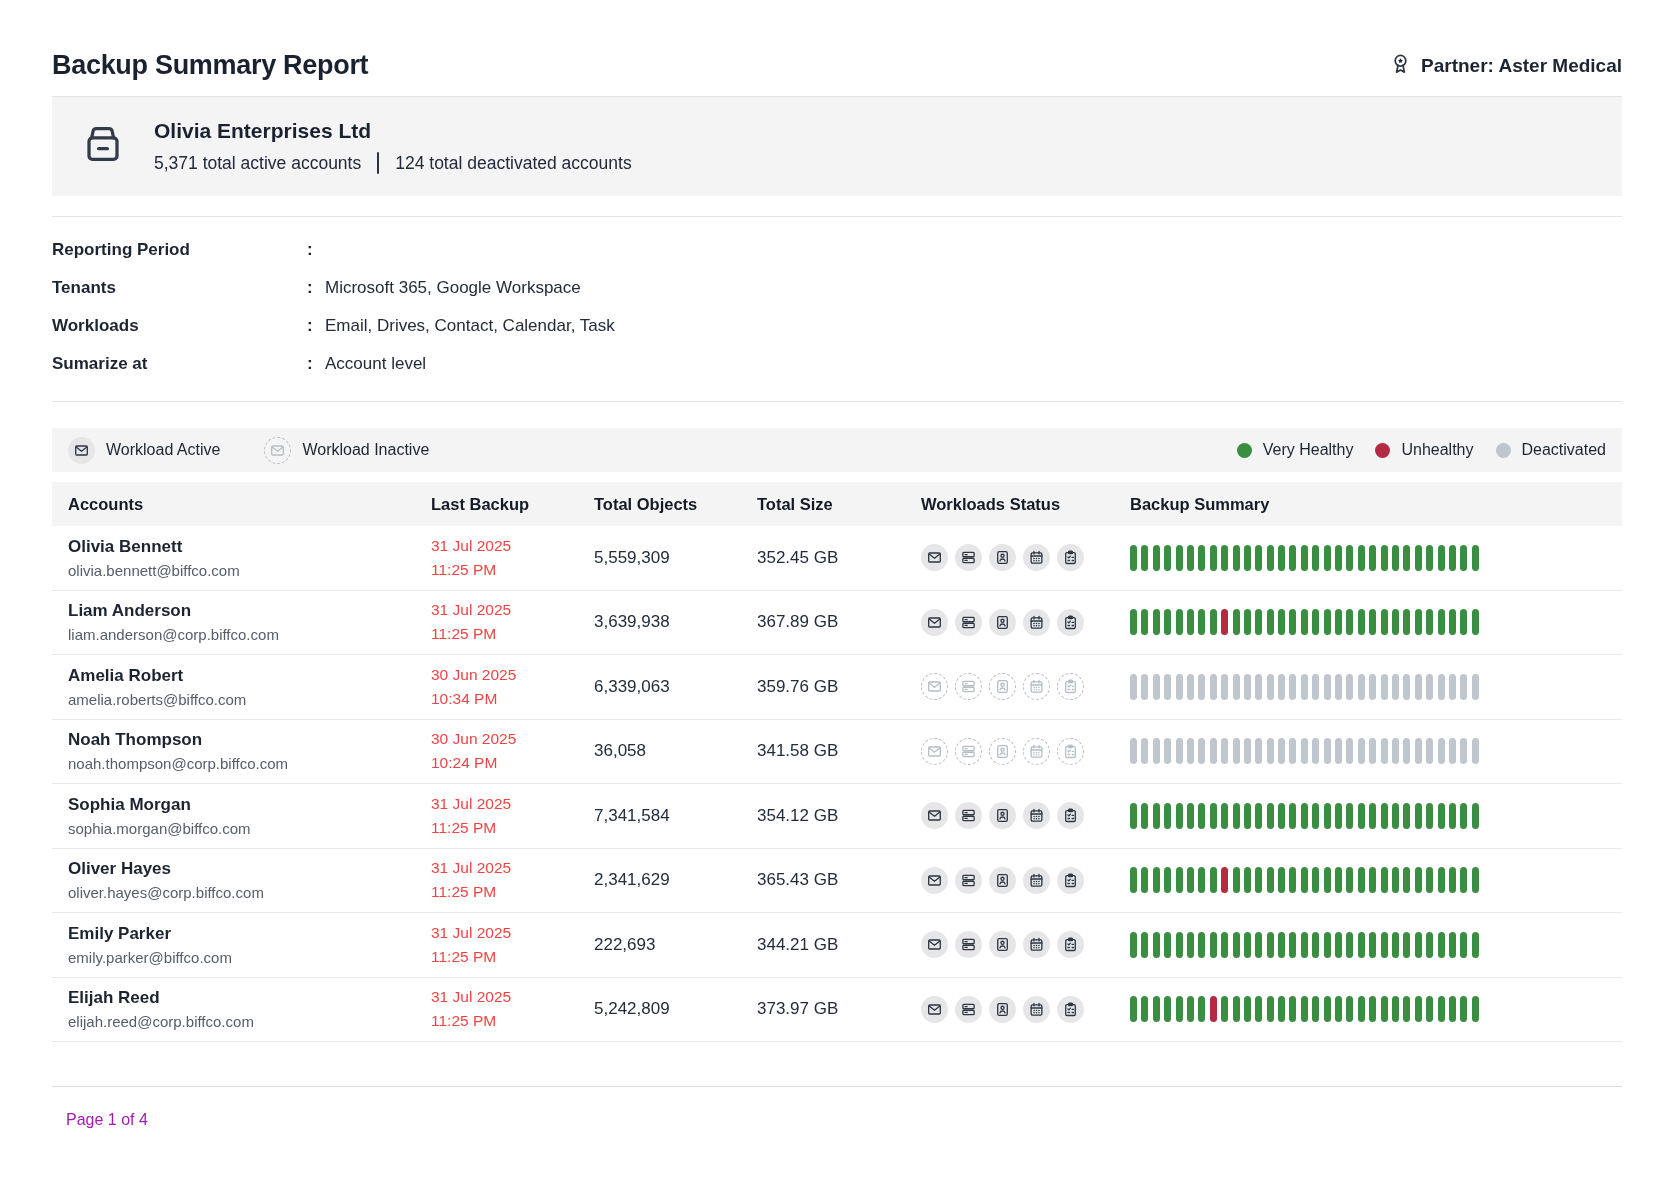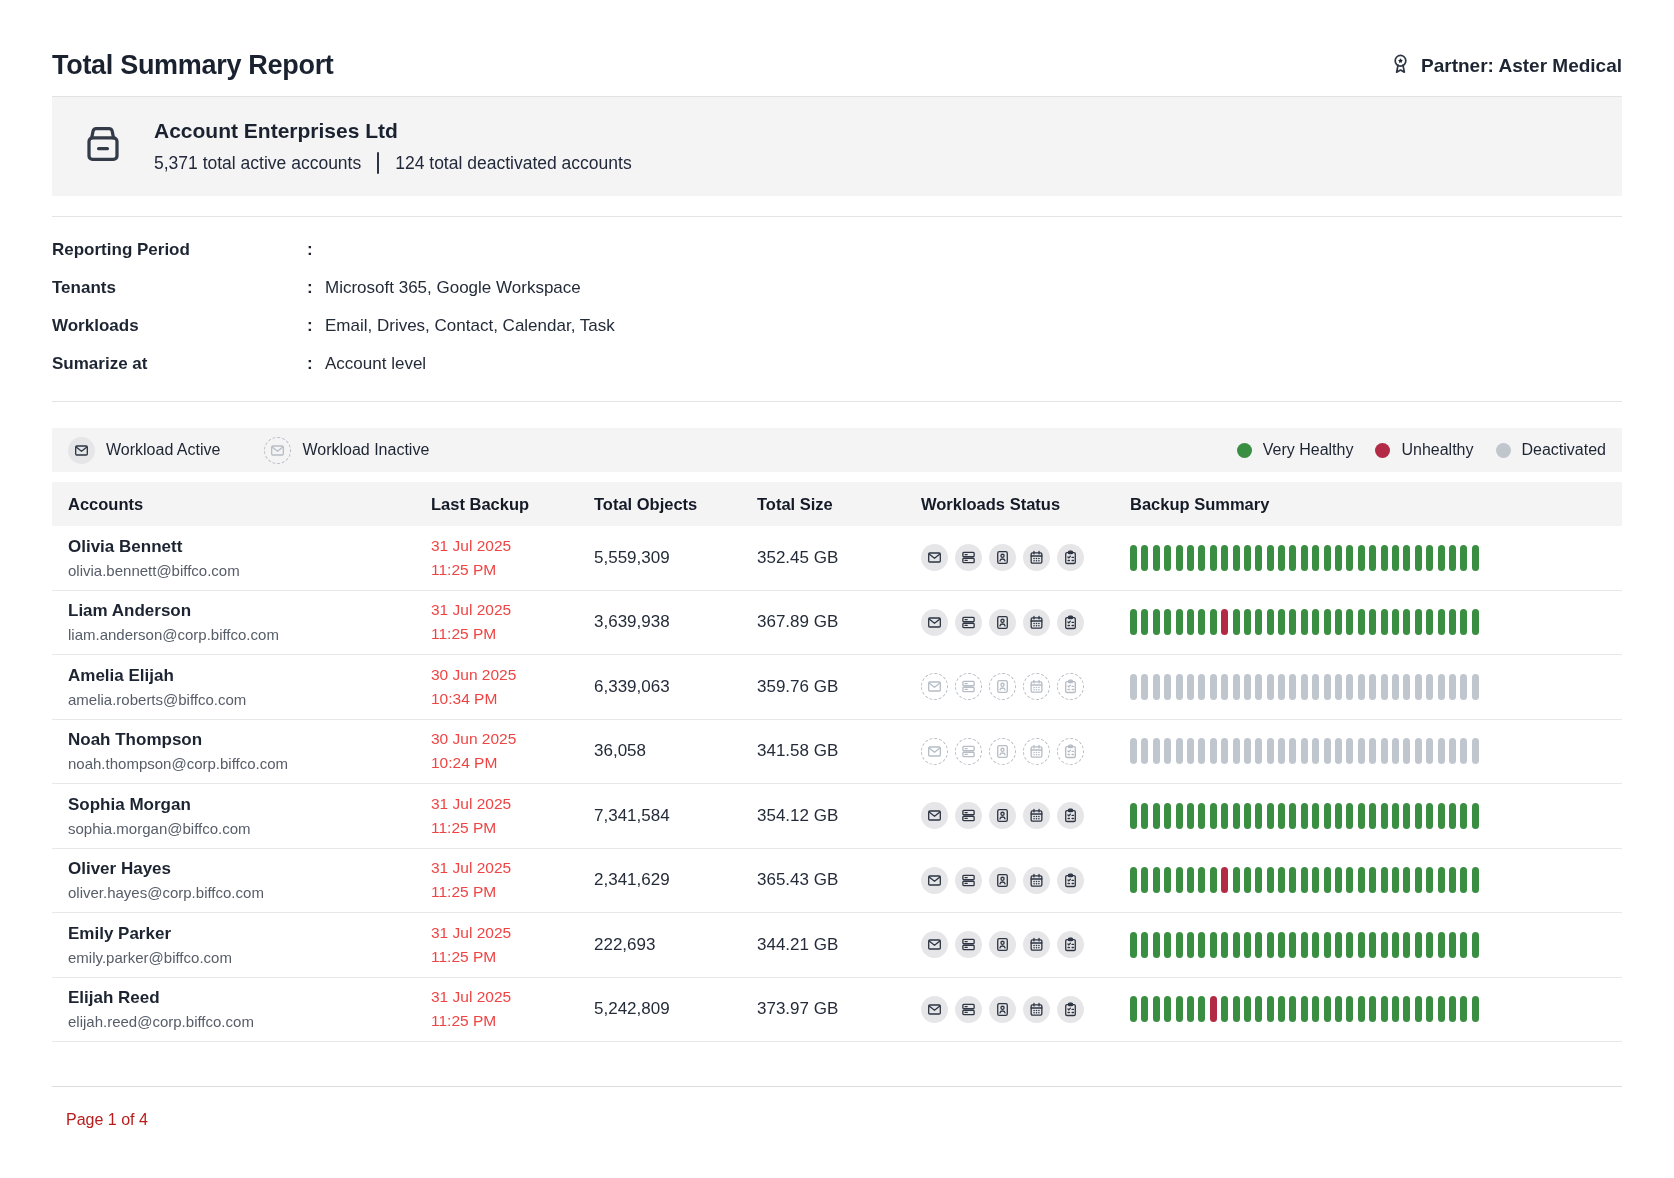--- a/index.html
+++ b/index.html
@@ -71,29 +71,29 @@
   .dt { font-size: 15.5px; color: #ef4444; line-height: 1.55; }
   .num { font-size: 17px; color: #242c3a; }
   .wl { display: flex; gap: 7px; }
   .bars { display: flex; gap: 4.4px; }
   .bar { width: 7px; height: 26px; border-radius: 4px; display: inline-block; }
 
   
   .footer-rule { margin-top: 44px; border-top: 1px solid #dcdce0; }
   .footer { display: flex; justify-content: space-between; align-items: center; padding: 24px 2px 0 14px; }
   .footer-note { font-size: 15px; color: #333a45; }
-  .page-indicator { font-size: 16px; color: #b91c1c; }
+  .page-indicator { font-size: 16px; color: #a21caf; }
 </style>
 </head>
 <body>
 
 <div class="page">
 
   <div class="title-row">
-    <h1>Total Summary Report</h1>
+    <h1>Backup Summary Report</h1>
     <div class="partner">
       <span>
         <svg viewBox="0 0 16 16" fill="none" stroke-width="1.2" stroke-linecap="round" stroke-linejoin="round">
           <circle cx="8" cy="6.1" r="3.7"></circle>
           <path d="M6.3 9.1 5.3 14l2.7-1.45L10.7 14l-1-4.9"></path>
           <path d="M8 4.3l.55 1.05 1.15.2-.82.85.18 1.15L8 7.05l-1.06.55.18-1.15-.82-.85 1.15-.2z" fill="currentColor" stroke="none"></path>
         </svg>
       </span>
       <span>Partner: Aster Medical</span>
     </div>
@@ -101,21 +101,21 @@
 
   <div class="company-box">
     <span class="company-icon">
       <svg viewBox="0 0 24 24" fill="none" stroke-width="1.7" stroke-linecap="round" stroke-linejoin="round">
         <path d="M6.1 8.3 6.8 4.8c.16-.8.86-1.4 1.7-1.4h6.6c.84 0 1.54.6 1.7 1.4l.7 3.5"></path>
         <rect x="4.7" y="8.3" width="14.6" height="11.2" rx="1.8"></rect>
         <path d="M9.7 13.9h4.6"></path>
       </svg>
     </span>
     <div>
-      <div class="company-name">Account Enterprises Ltd</div>
+      <div class="company-name">Olivia Enterprises Ltd</div>
       <div class="company-counts">
         <span>5,371 total active accounts</span>
         <span class="vline"></span>
         <span>124 total deactivated accounts</span>
       </div>
     </div>
   </div>
 
   <hr class="rule r1">
 
@@ -347,21 +347,21 @@
           <span class="bar" style="background: rgb(58, 142, 65);"></span>
           <span class="bar" style="background: rgb(58, 142, 65);"></span>
           <span class="bar" style="background: rgb(58, 142, 65);"></span>
           <span class="bar" style="background: rgb(58, 142, 65);"></span>
           <span class="bar" style="background: rgb(58, 142, 65);"></span>
         </div>
   </div>
 
   <div class="row grid">
     <div class="cell">
-      <div class="acct-name">Amelia Elijah</div>
+      <div class="acct-name">Amelia Robert</div>
       <div class="acct-email">amelia.roberts@biffco.com</div>
     </div>
     <div class="cell dt">
       <div>30 Jun 2025</div>
       <div>10:34 PM</div>
     </div>
     <div class="cell num">6,339,063</div>
     <div class="cell num">359.76 GB</div>
     <div class="cell wl">
           <span class="wl-icon inactive">

